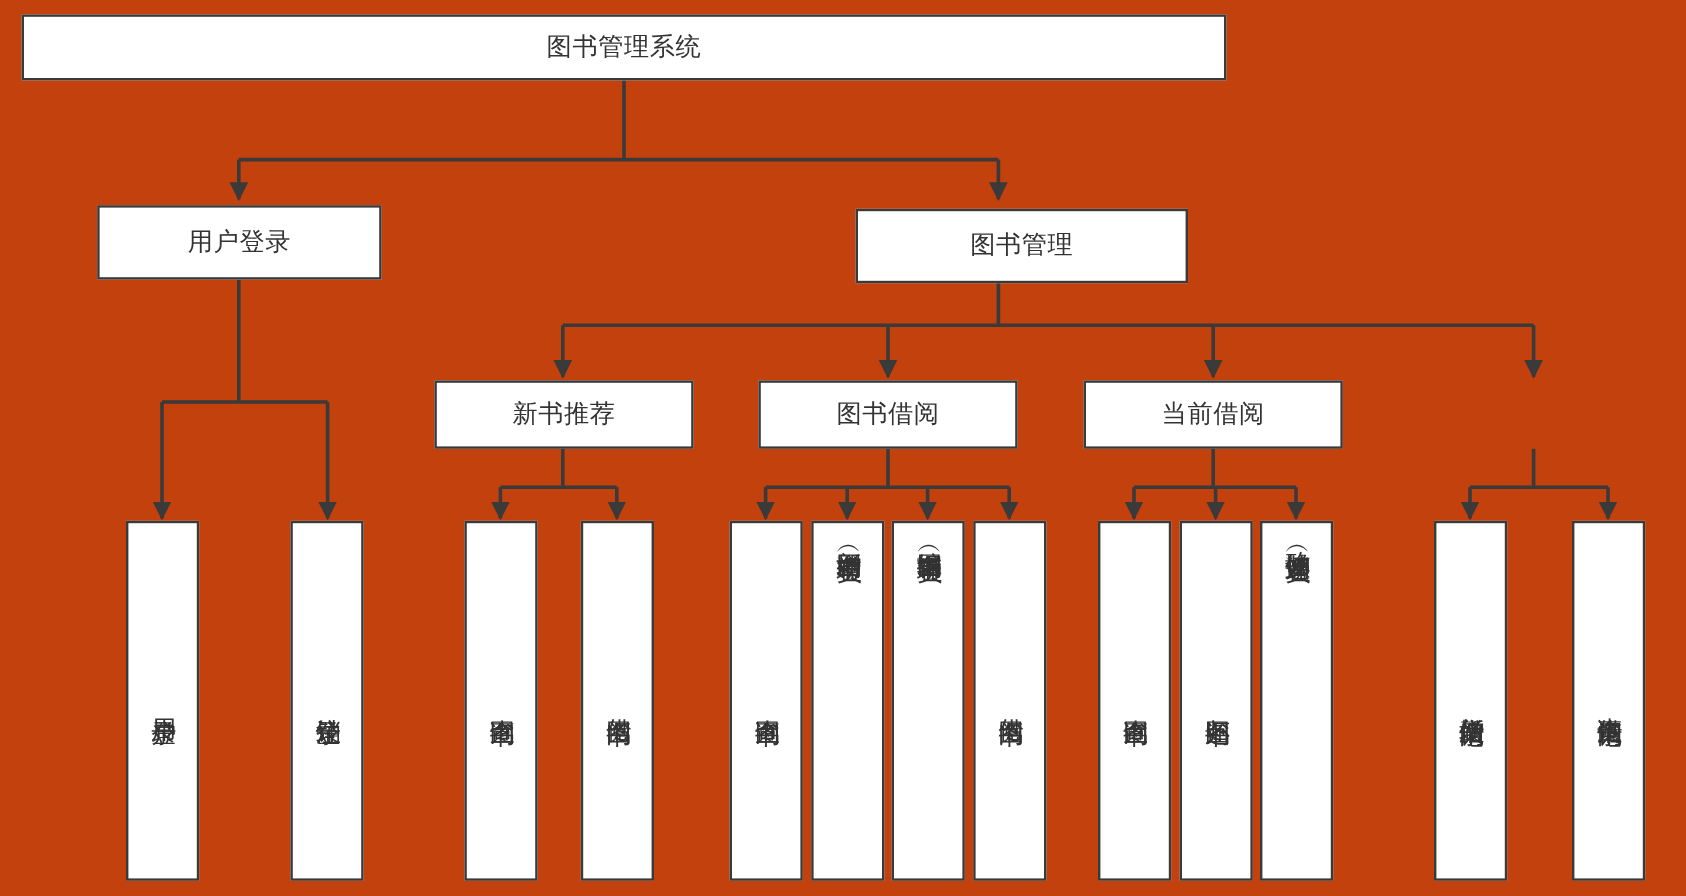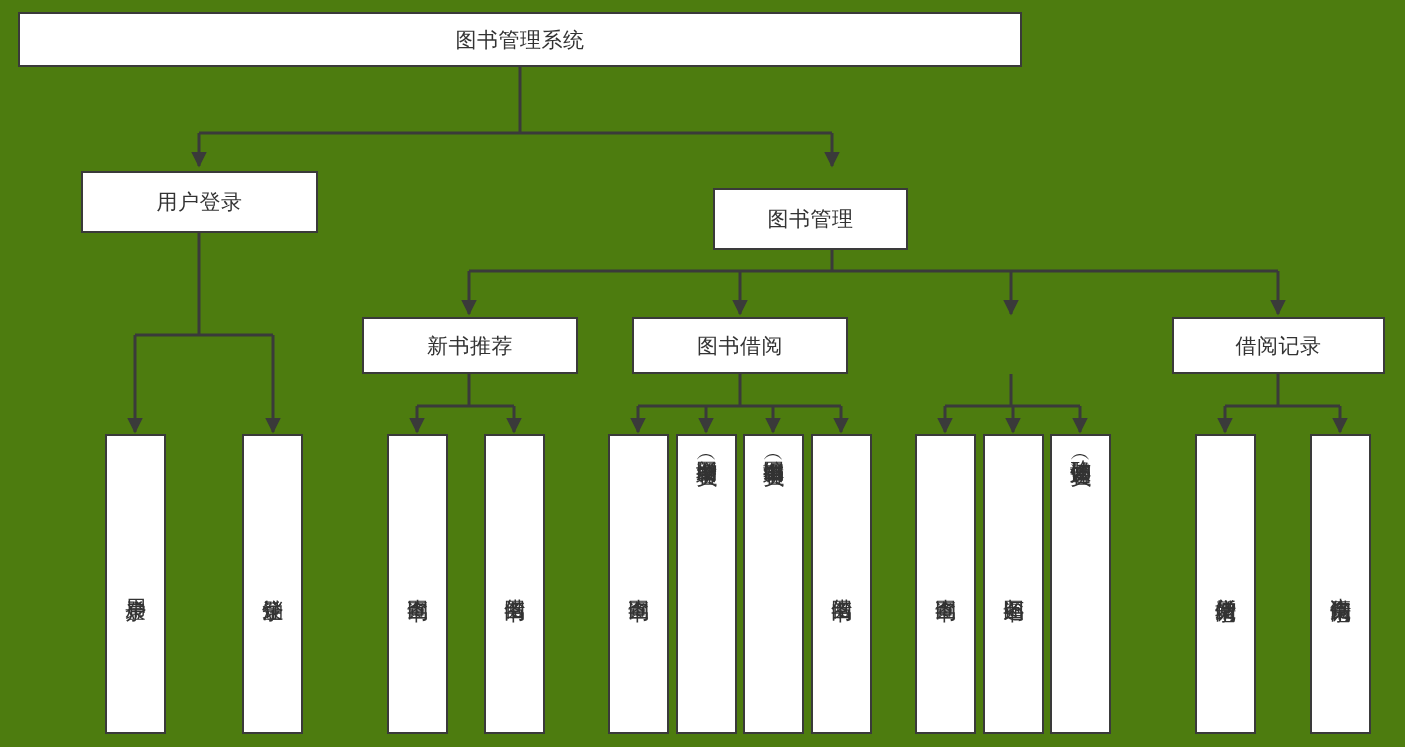--- a/index.html
+++ b/index.html
@@ -8,21 +8,21 @@
     padding: 0;
     background: #ffffff;
   }
   body {
     font-family: "Liberation Sans", "DejaVu Sans", sans-serif;
   }
   #diagram-root {
     position: relative;
     width: 1405px;
     height: 747px;
-    background: #4d7c0f;
+    background: #c2410c;
     overflow: hidden;
   }
   #edge-layer {
     position: absolute;
     left: 0;
     top: 0;
     width: 1405px;
     height: 747px;
     pointer-events: none;
   }
@@ -128,32 +128,32 @@
     </g>
   </svg>
 
   <div class="node horiz" style="left:18px; top:12px; width:1004px; height:55px;">
     <span class="node-label">图书管理系统</span>
   </div>
 
   <div class="node horiz" style="left:81px; top:171px; width:237px; height:62px;">
     <span class="node-label">用户登录</span>
   </div>
-  <div class="node horiz" style="left:713px; top:188px; width:195px; height:62px;">
+  <div class="node horiz" style="left:713px; top:174px; width:277px; height:62px;">
     <span class="node-label">图书管理</span>
   </div>
 
   <div class="node horiz" style="left:632px; top:317px; width:216px; height:57px;">
     <span class="node-label">图书借阅</span>
   </div>
   <div class="node horiz" style="left:362px; top:317px; width:216px; height:57px;">
     <span class="node-label">新书推荐</span>
   </div>
-  <div class="node horiz" style="left:1172px; top:317px; width:213px; height:57px;">
-    <span class="node-label">借阅记录</span>
+  <div class="node horiz" style="left:903px; top:317px; width:216px; height:57px;">
+    <span class="node-label">当前借阅</span>
   </div>
 
   <div class="node vert center-text" style="left:105px; top:434px; width:61px; height:300px;">
     <span class="node-label">用户登录</span>
   </div>
   <div class="node vert center-text" style="left:242px; top:434px; width:61px; height:300px;">
     <span class="node-label">注销登录</span>
   </div>
 
   <div class="node vert center-text" style="left:387px; top:434px; width:61px; height:300px;">

